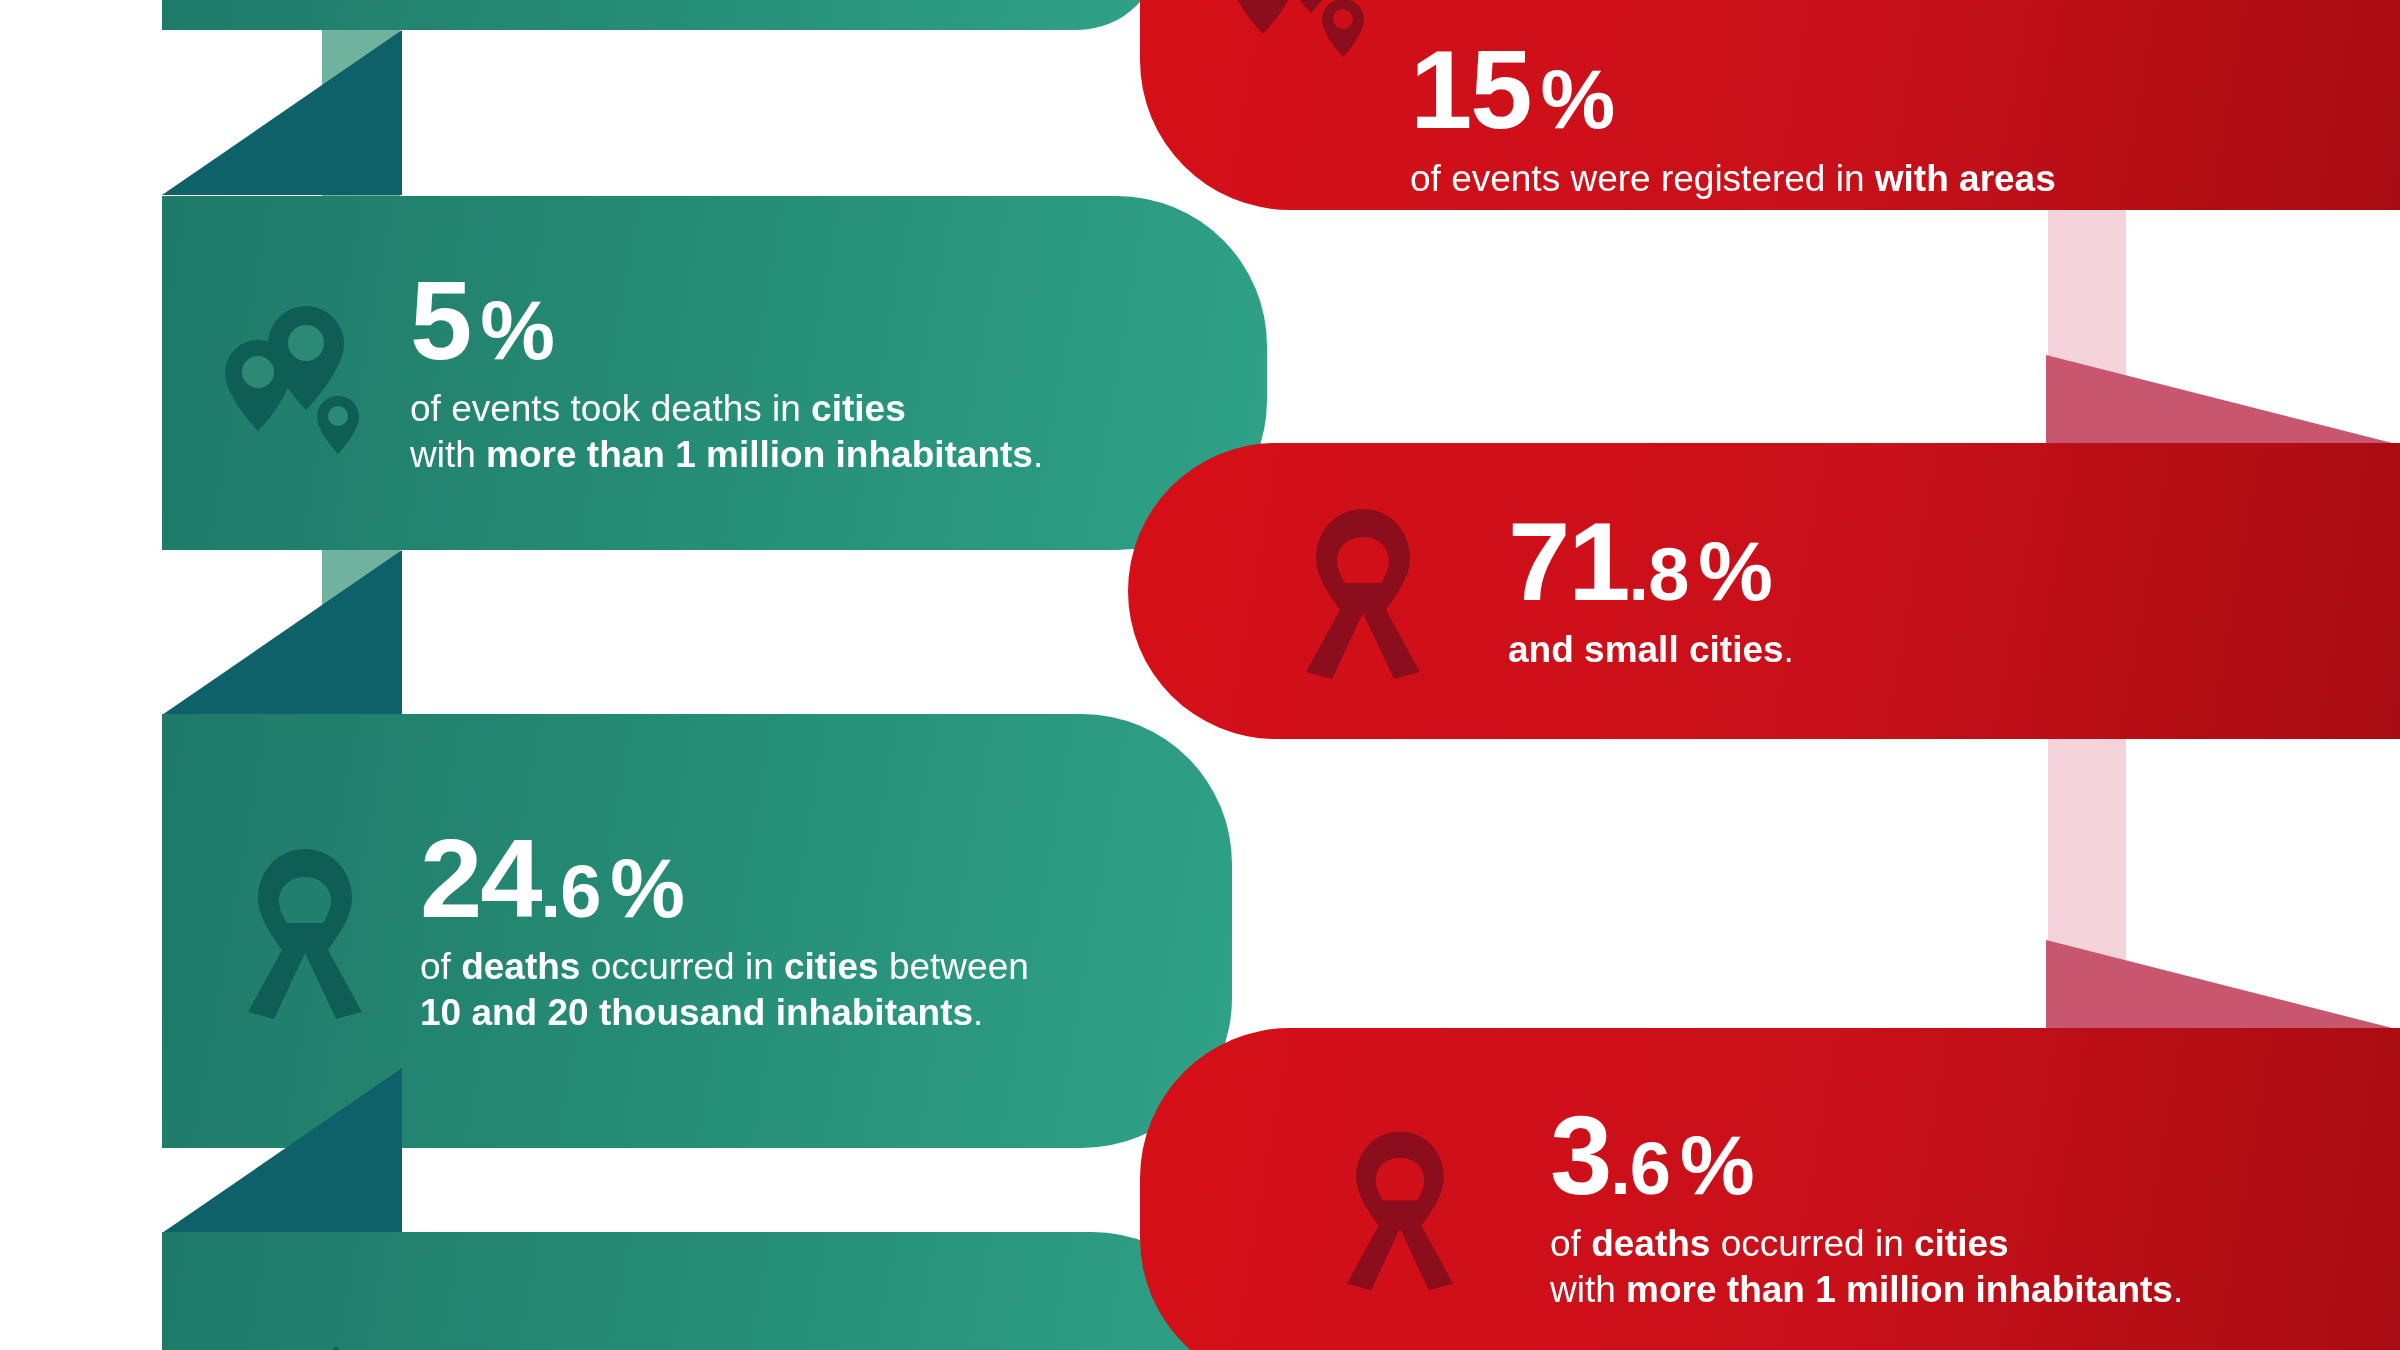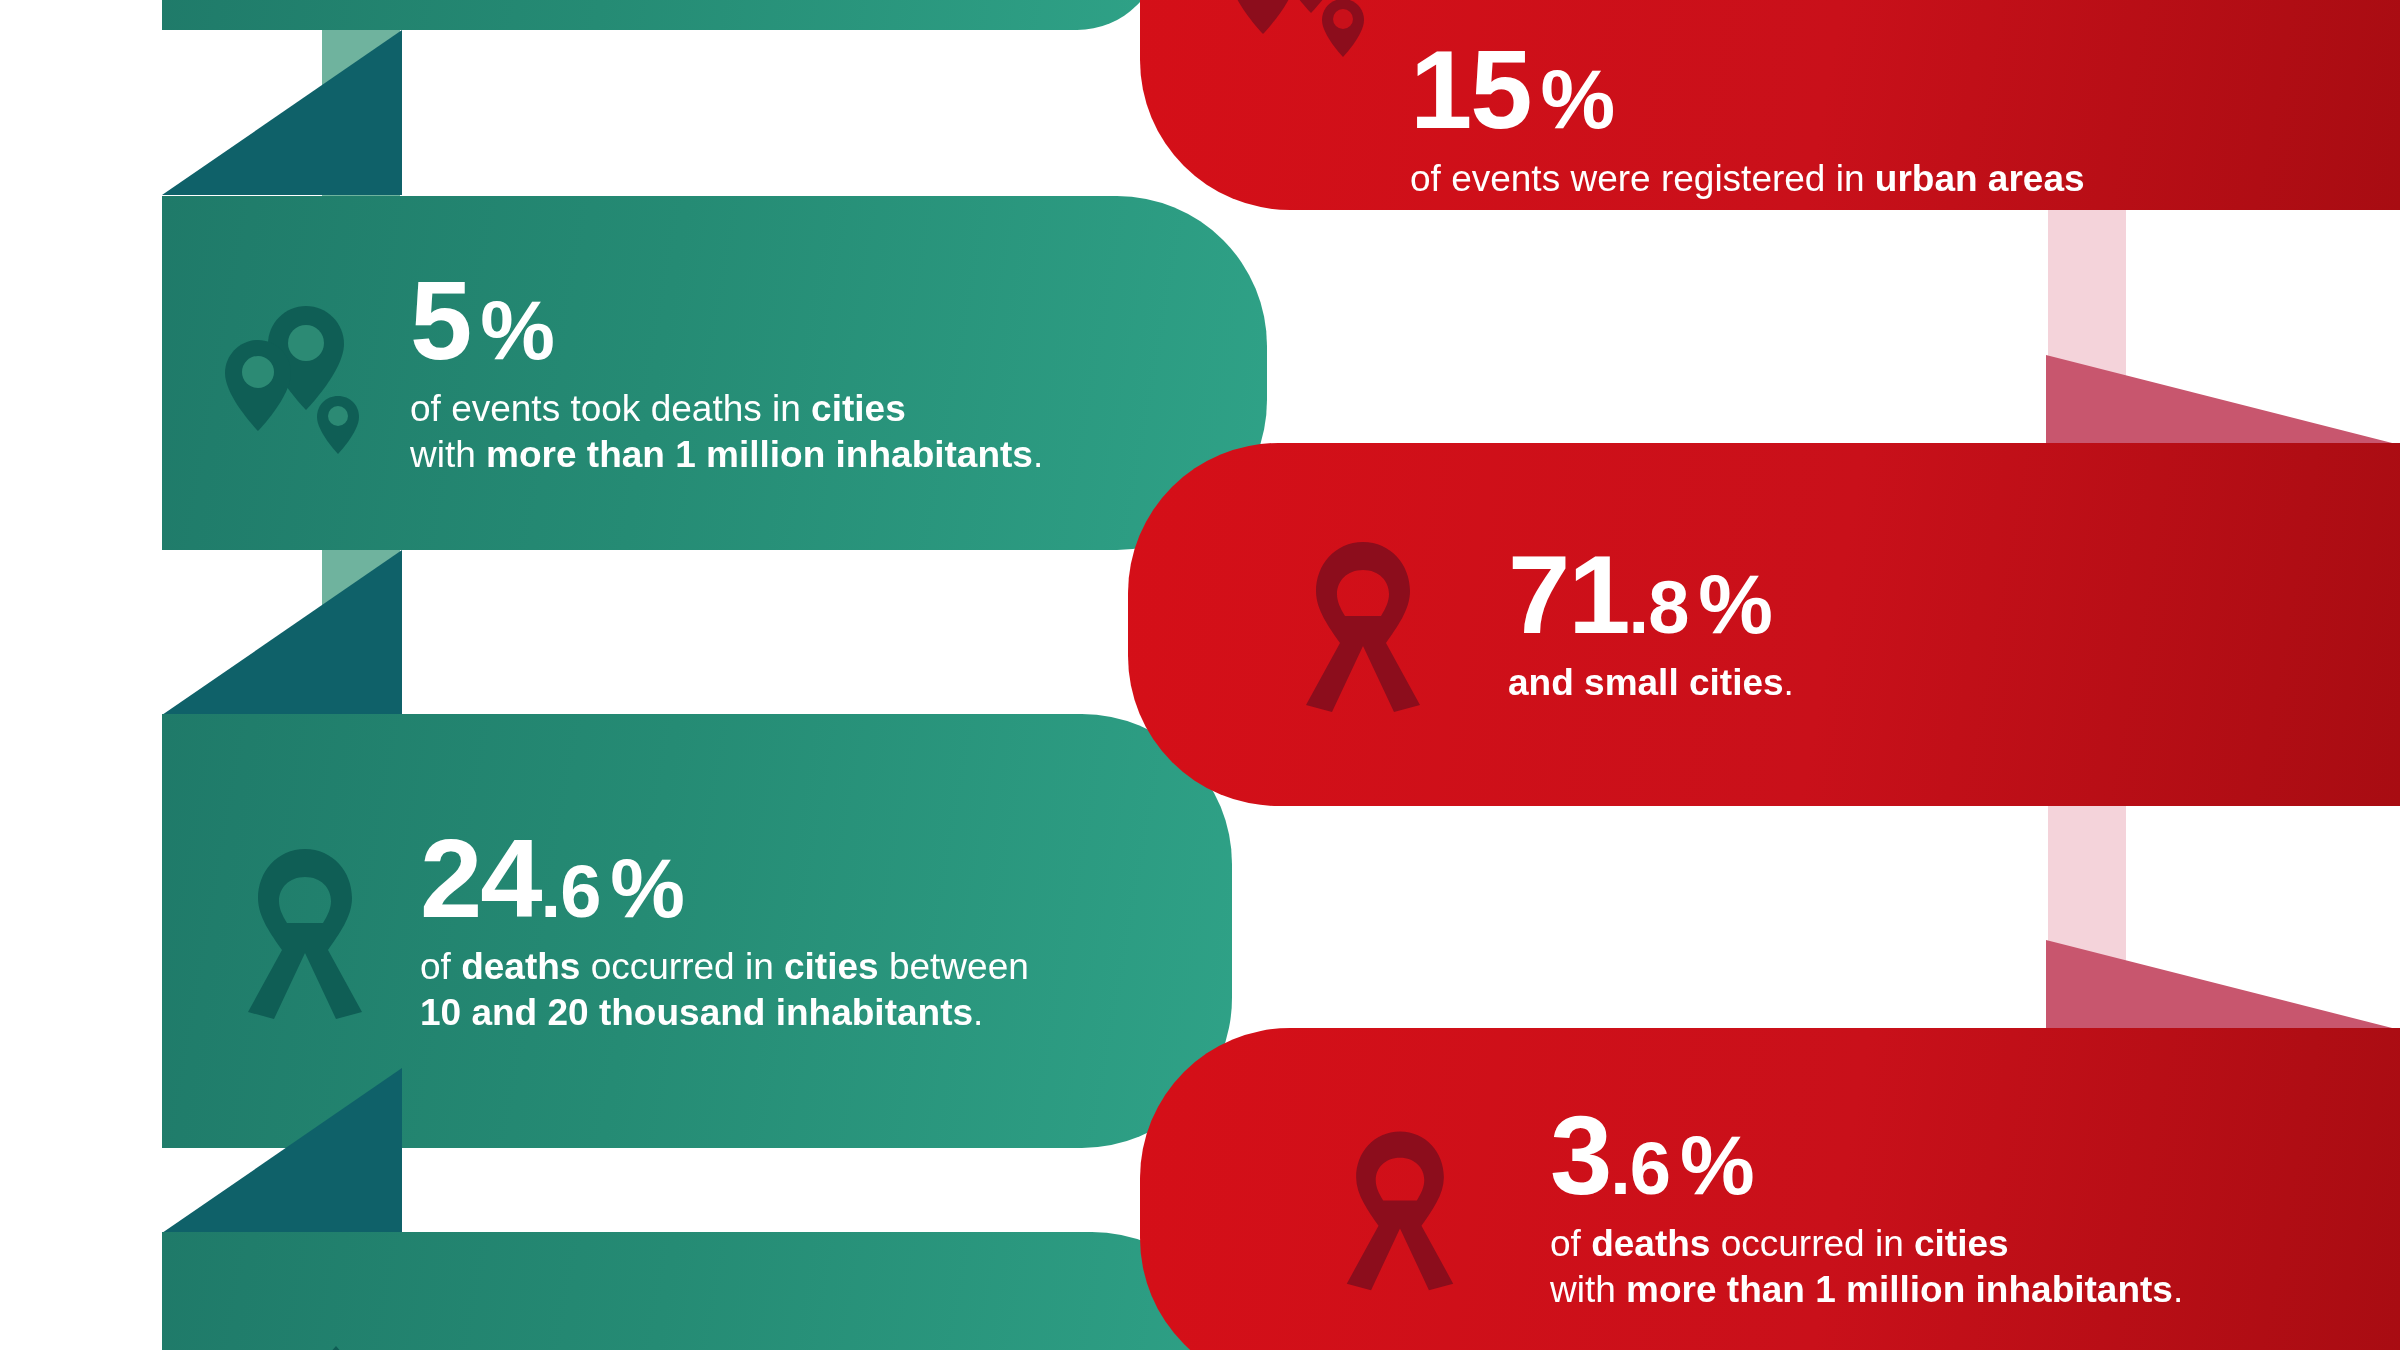--- a/index.html
+++ b/index.html
@@ -171,31 +171,31 @@
           </g>
         </svg>
       </div>
       <div class="txt">
         <div class="bignum">
           <span class="whole">15</span>
             <span class="dec"></span>
             <span class="pct">%</span>
         </div>
         <div class="desc">
-          <div><span>of events were registered in </span><b>urban areas</b></div>
+          <div><span>of events were registered in </span><b>with areas</b></div>
         </div>
       </div>
     </div>
   </div>
 
   <svg style="position:absolute;left:2046px;top:355px;width:354px;height:90px;">
     <polygon points="0,0 354,90 0,90" fill="#c8566e"></polygon>
   </svg>
 
-  <div class="panel red" style="left:1128px;right:0;top:443px;height:363px;">
+  <div class="panel red" style="left:1128px;right:0;top:443px;height:296px;">
     <div class="inner">
       <div class="icon-box" style="width:290px;padding-left:90px;">
         <svg width="150" height="175" viewBox="0 0 150 175">
           <g fill="#8c0d1c">
             <path d="M75 5C47 5 28 28 28 54c0 19 13 36 24 52L18 168l26 7 31-66 31 66 26-7-34-62c11-16 24-33 24-52C122 28 103 5 75 5zm0 28c16 0 26 11 26 24 0 7-3 14-8 22H57c-5-8-8-15-8-22 0-13 10-24 26-24z"></path>
           </g>
         </svg>
       </div>
       <div class="txt">
         <div class="bignum">

